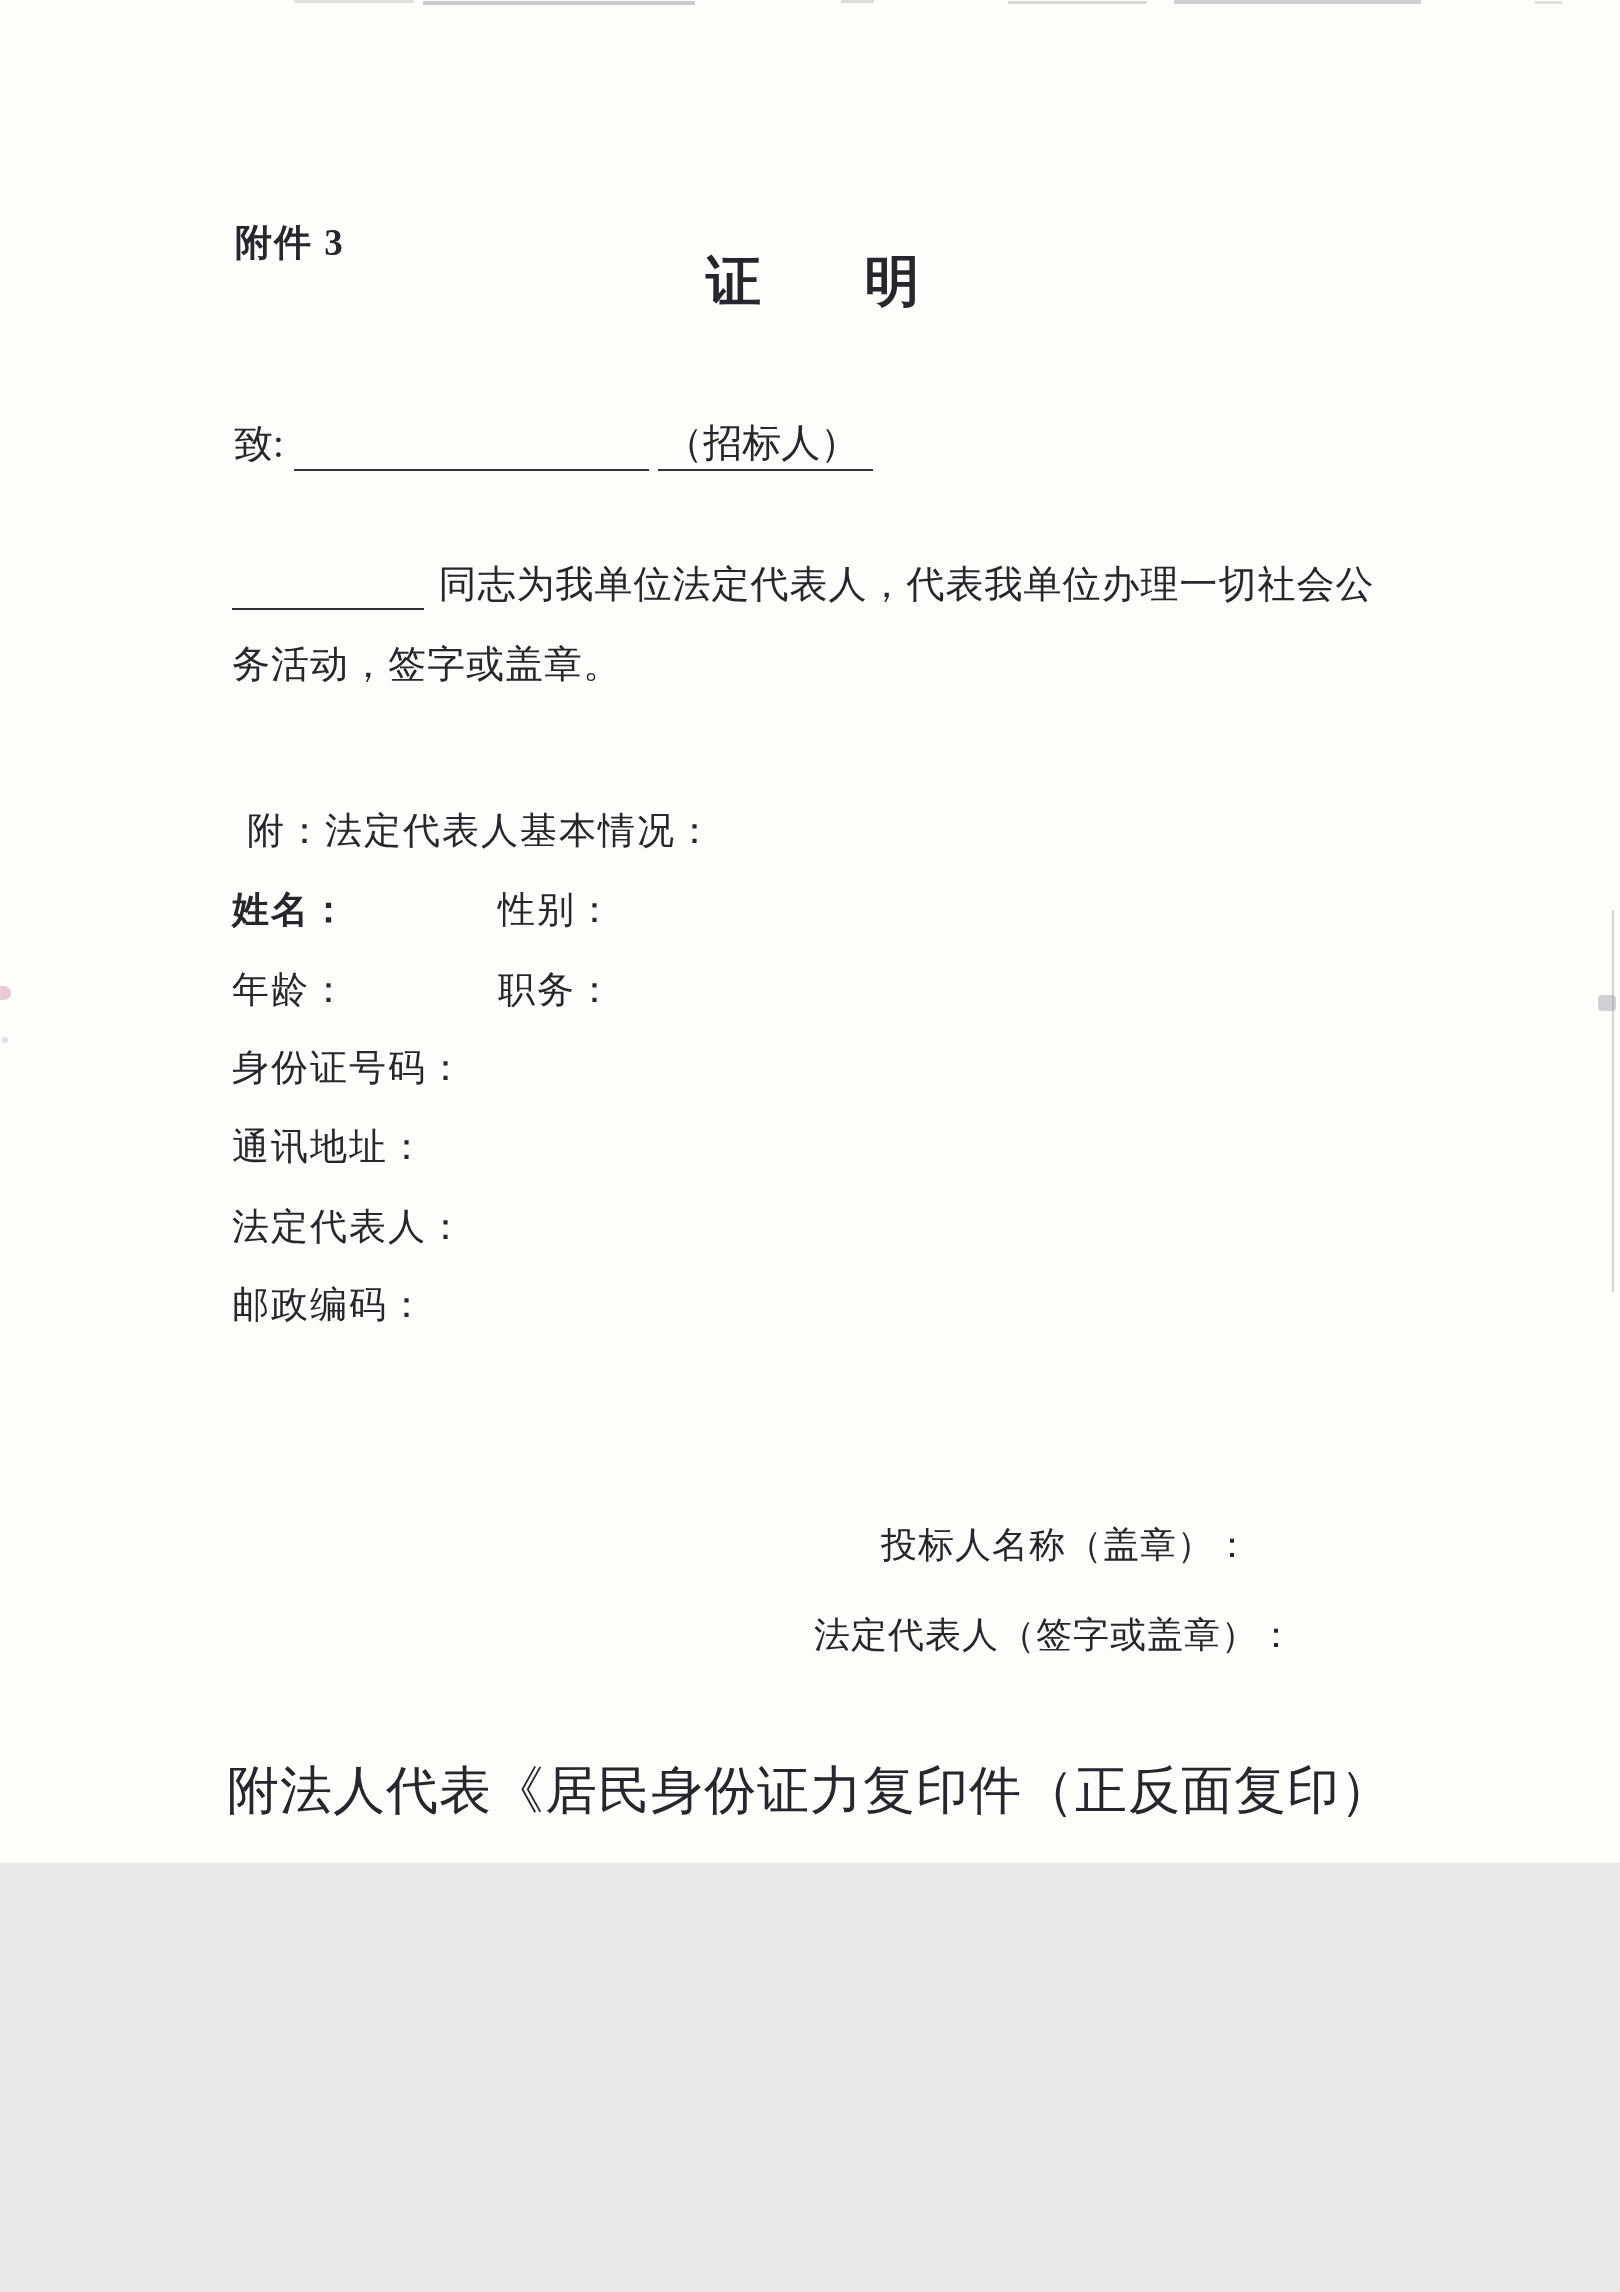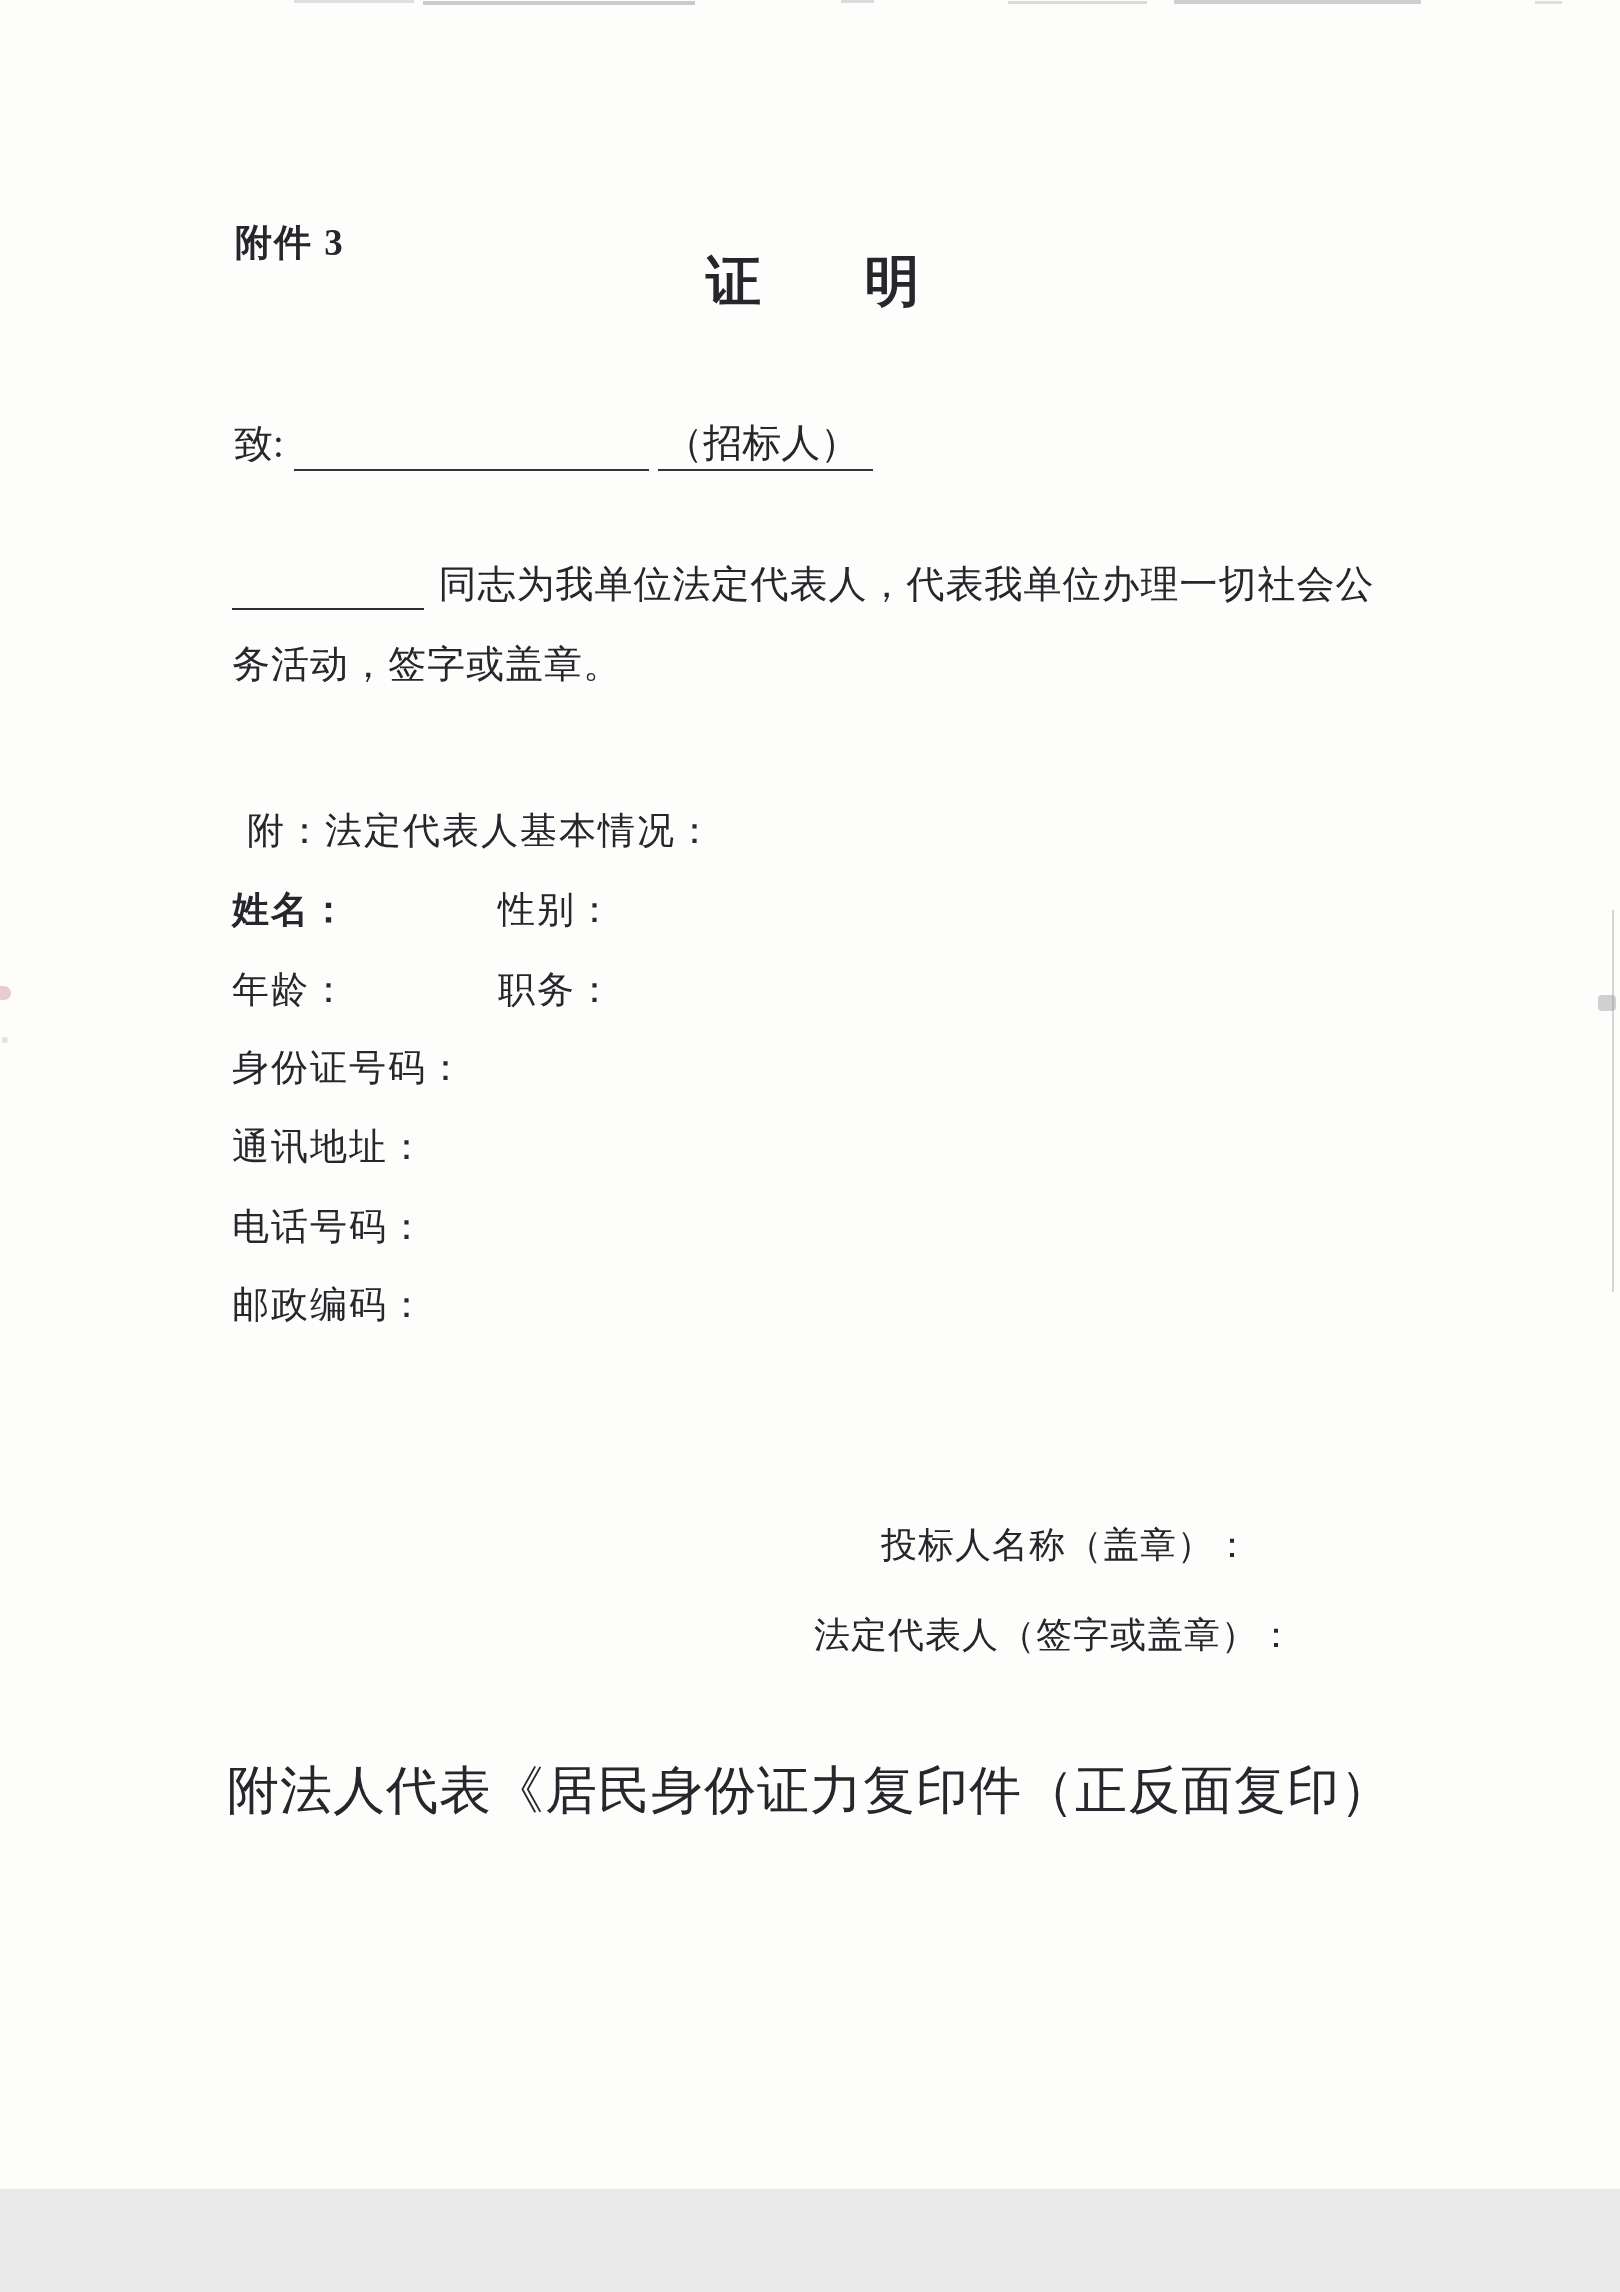--- a/index.html
+++ b/index.html
@@ -3,21 +3,21 @@
 <meta charset="utf-8">
 <style>
   html, body {
     margin: 0;
     padding: 0;
     background: #e9e9e9;
   }
   .page {
     position: relative;
     width: 1620px;
-    height: 2189px;
+    height: 1863px;
     margin: 0 auto;
     background: #fdfdfc;
     overflow: hidden;
     font-family: "Liberation Serif", "DejaVu Serif", serif;
     color: #26262c;
   }
   .abs { position: absolute; }
 
   .attachment-label {
     left: 235px; top: 218px;
@@ -164,21 +164,21 @@
   <div class="abs para-line para-line2">务活动，签字或盖章。</div>
 
   <div class="abs note-line">附：法定代表人基本情况：</div>
 
   <div class="abs field-label f-name">姓名：</div>
   <div class="abs field-label f-gender">性别：</div>
   <div class="abs field-label f-age">年龄：</div>
   <div class="abs field-label f-position">职务：</div>
   <div class="abs field-label f-id">身份证号码：</div>
   <div class="abs field-label f-address">通讯地址：</div>
-  <div class="abs field-label f-phone">电话号码：</div>
+  <div class="abs field-label f-phone">法定代表人：</div>
   <div class="abs field-label f-postal">邮政编码：</div>
 
   <div class="abs sign-line sign-rep">法定代表人（签字或盖章）：</div>
   <div class="abs sign-line sign-bidder">投标人名称（盖章）：</div>
 
   <div class="abs footer-note">附法人代表《居民身份证力复印件（正反面复印）</div>
 
 </div>
 
 

